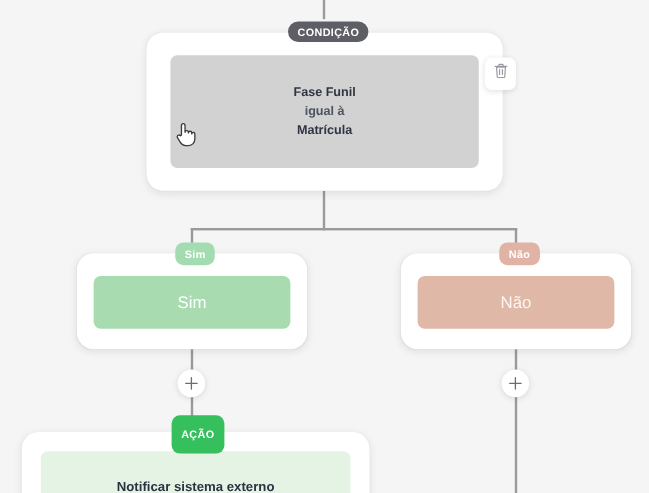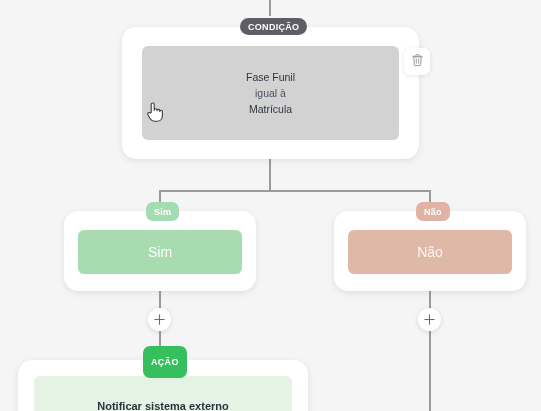--- a/index.html
+++ b/index.html
@@ -95,22 +95,22 @@
   }
 
   
   #node-condition { left: 122px; top: 27px; width: 297px; height: 132px; }
   #cond-inner {
     left: 20px; top: 19px; width: 257px; height: 94px;
     background: #d2d2d2;
     color: #3a3f4a;
   }
   .cond-line { line-height: 16px; font-size: 10.5px; }
-  .cond-strong { font-weight: normal; color: #2f3541; }
-  .cond-mid { color: #4d5360; font-weight: normal; }
+  .cond-strong { font-weight: bold; color: #2f3541; }
+  .cond-mid { color: #4d5360; font-weight: bold; }
 
   
   #trash-btn {
     position: absolute;
     left: 404px; top: 48px;
     width: 26px; height: 27px;
     background: #ffffff;
     border-radius: 6px;
     box-shadow: 0 1px 4px rgba(0,0,0,0.10);
     display: flex;

